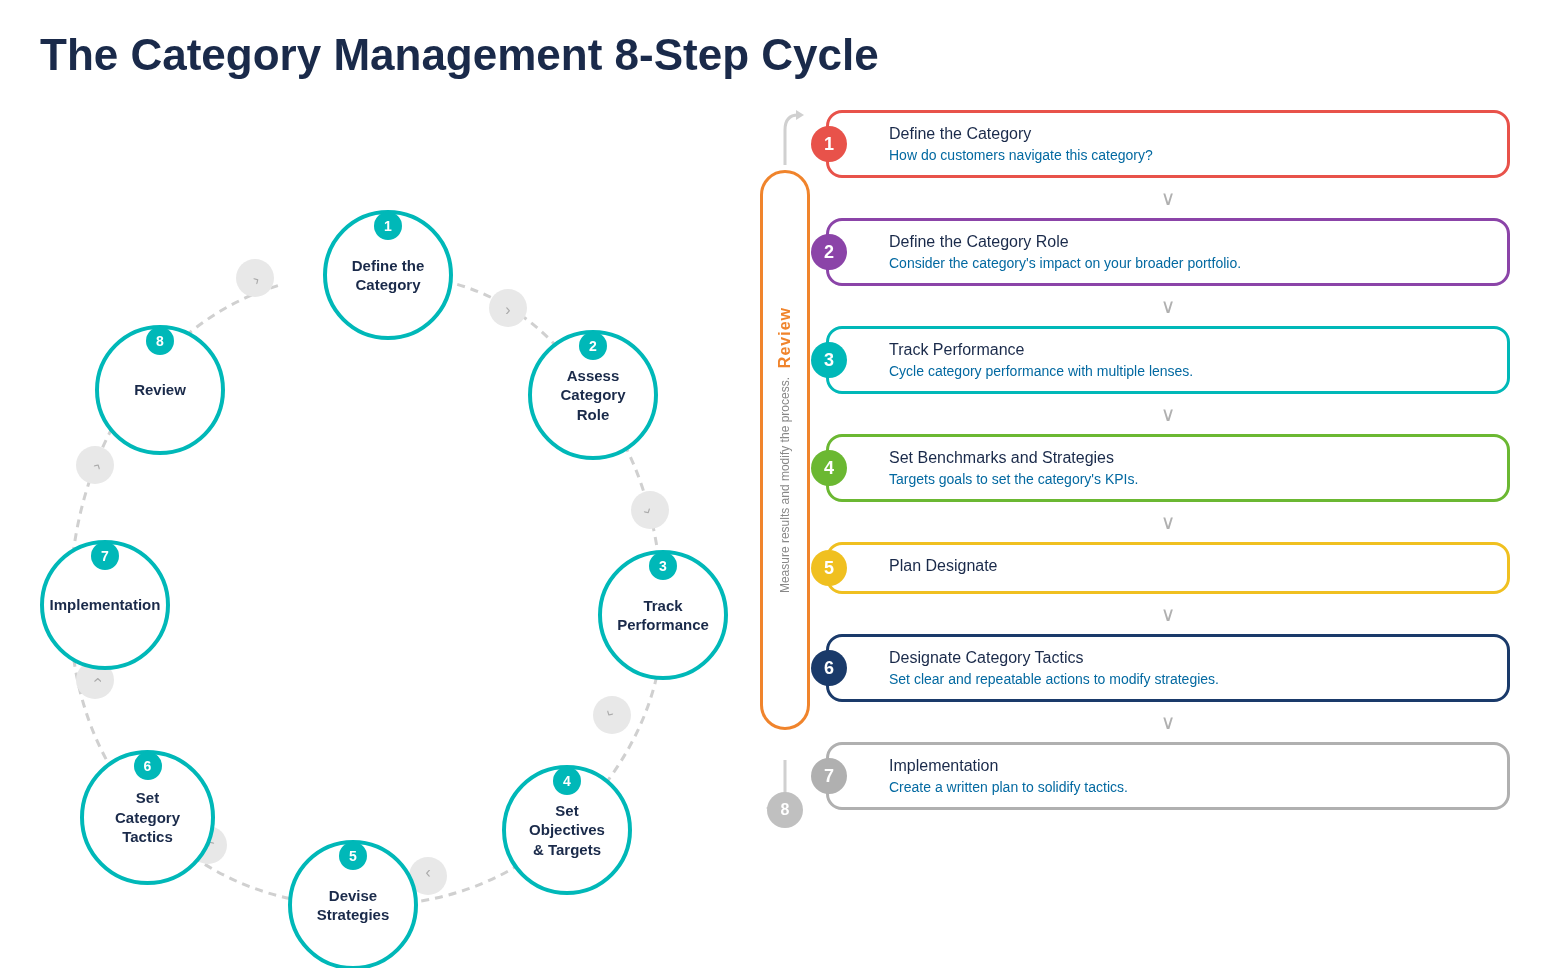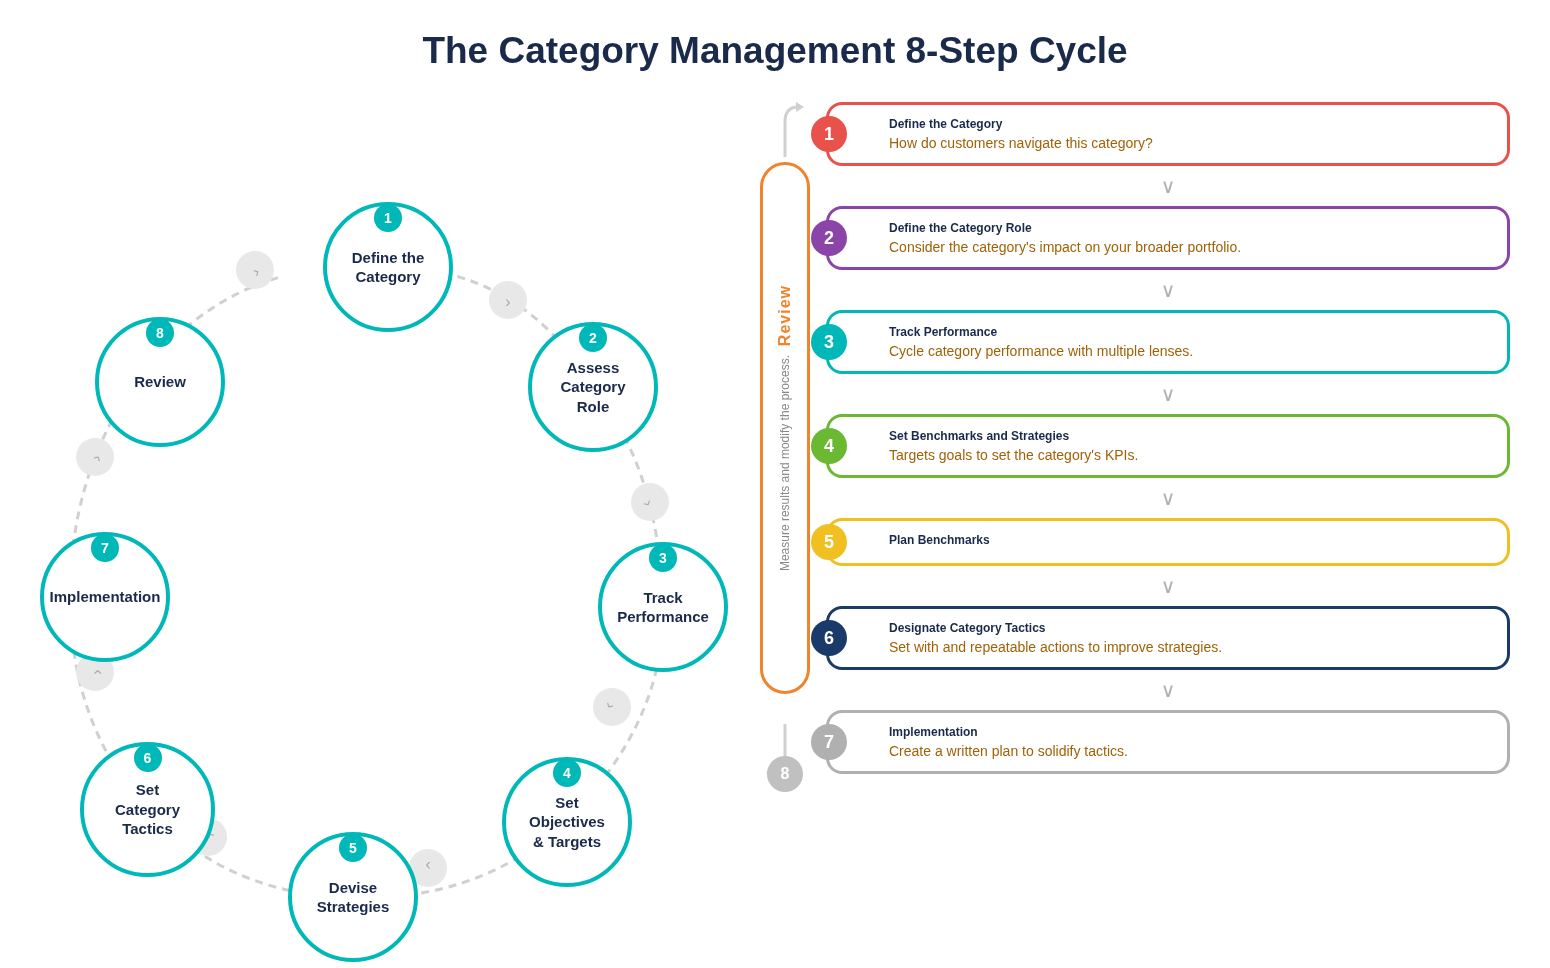--- a/index.html
+++ b/index.html
@@ -11,23 +11,22 @@
       overflow: hidden;
     }
     .page {
       width: 1550px;
       min-height: 968px;
       background: #fff;
       position: relative;
       padding: 30px 40px;
     }
     h1 {
-      text-align: center;
       color: #1a2a4a;
-      font-size: 37px;
+      font-size: 44px;
       font-weight: 800;
       margin-bottom: 30px;
     }
     .content {
       display: flex;
       gap: 20px;
       align-items: flex-start;
     }
     
     .cycle-diagram {
@@ -138,28 +137,28 @@
       height: 36px;
       border-radius: 50%;
       display: flex;
       align-items: center;
       justify-content: center;
       font-weight: 700;
       font-size: 18px;
       color: #fff;
     }
     .step-item h3 {
-      font-size: 12px;
-      font-weight: 700;
+      font-size: 16px;
+      font-weight: 400;
       color: #1a2a4a;
       margin-bottom: 4px;
     }
     .step-item p {
       font-size: 14px;
-      color: #a16207;
+      color: #0369a1;
     }
     .step-connector {
       display: flex;
       justify-content: center;
       height: 20px;
     }
     .chevron-down {
       color: #b0b0b0;
       font-size: 20px;
       line-height: 20px;
@@ -318,29 +317,29 @@
           <div class="step-item step-4">
     <div class="step-num num-4">4</div>
     <h3>Set Benchmarks and Strategies</h3>
     <p>Targets goals to set the category's KPIs.</p>
   </div>
           <div class="step-connector">
             <span class="chevron-down">∨</span>
           </div>
           <div class="step-item step-5">
     <div class="step-num num-5">5</div>
-    <h3>Plan Benchmarks</h3>
+    <h3>Plan Designate</h3>
   </div>
           <div class="step-connector">
             <span class="chevron-down">∨</span>
           </div>
           <div class="step-item step-6">
     <div class="step-num num-6">6</div>
     <h3>Designate Category Tactics</h3>
-    <p>Set with and repeatable actions to improve strategies.</p>
+    <p>Set clear and repeatable actions to modify strategies.</p>
   </div>
           <div class="step-connector">
             <span class="chevron-down">∨</span>
           </div>
           <div class="step-item step-7">
     <div class="step-num num-7">7</div>
     <h3>Implementation</h3>
     <p>Create a written plan to solidify tactics.</p>
   </div>
         </div>

